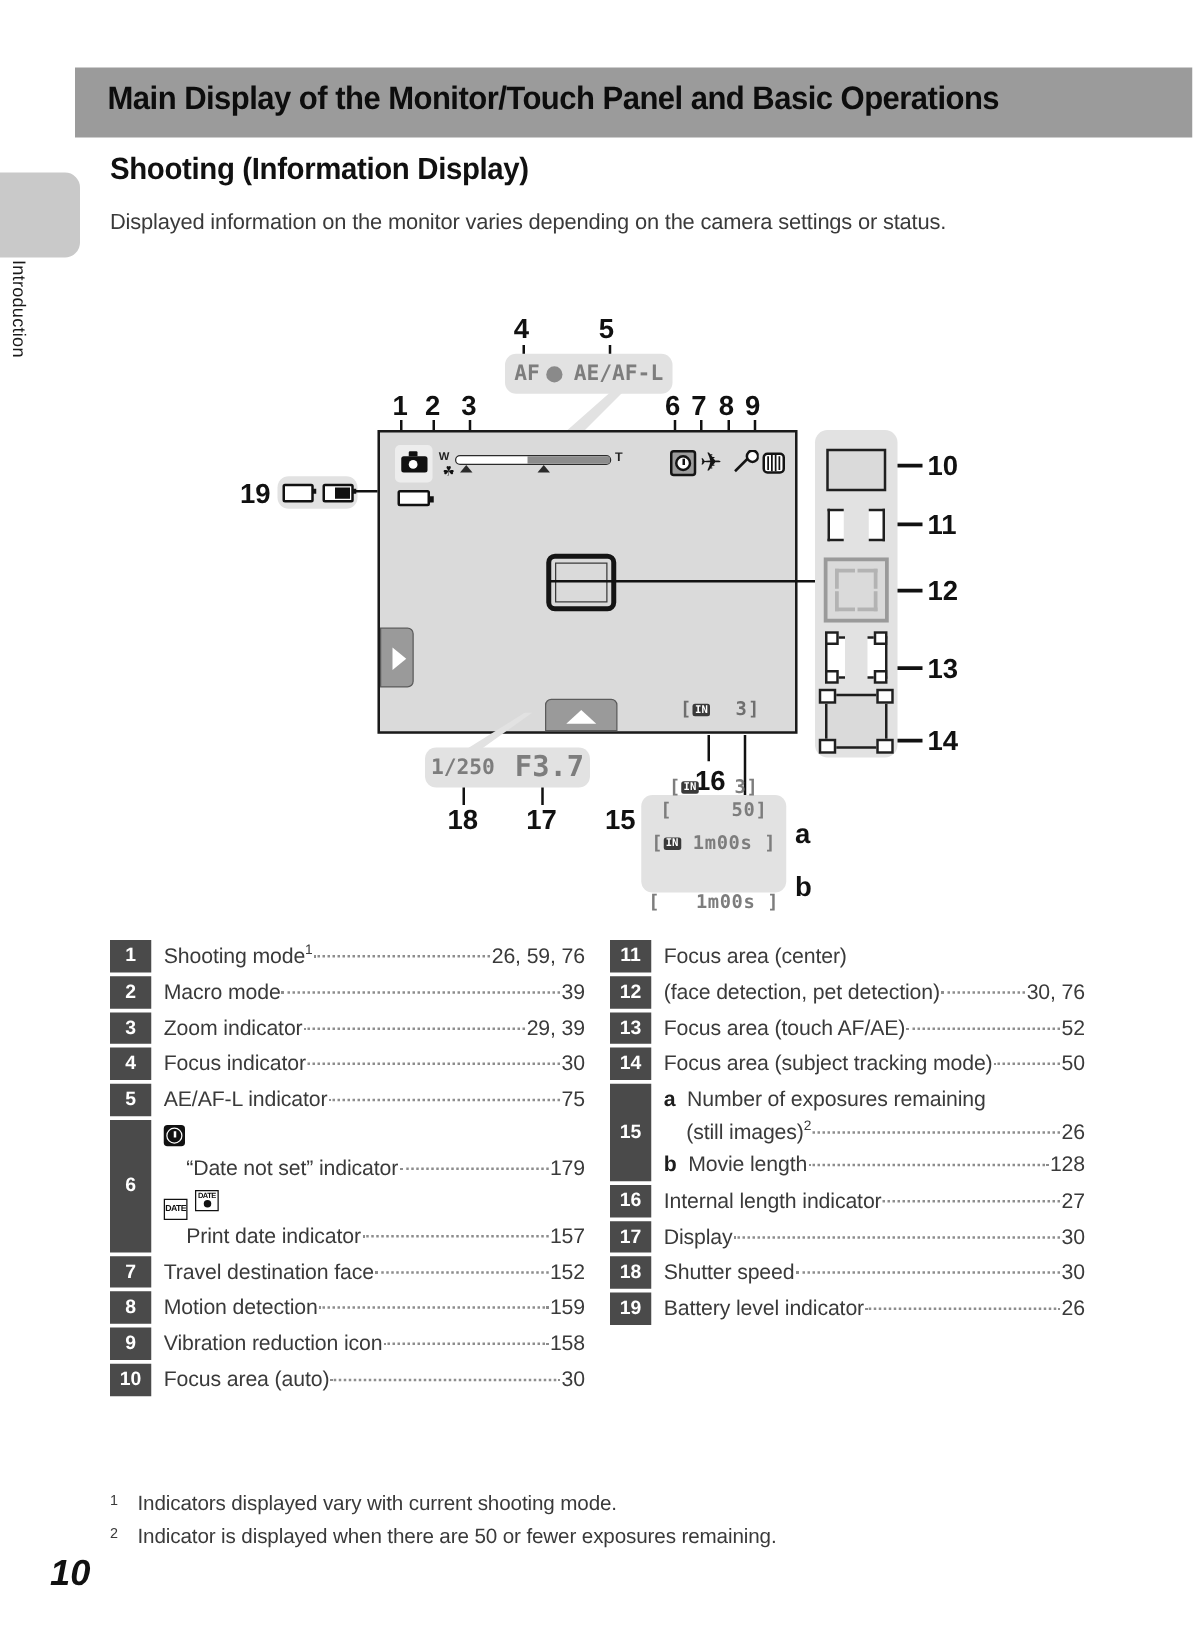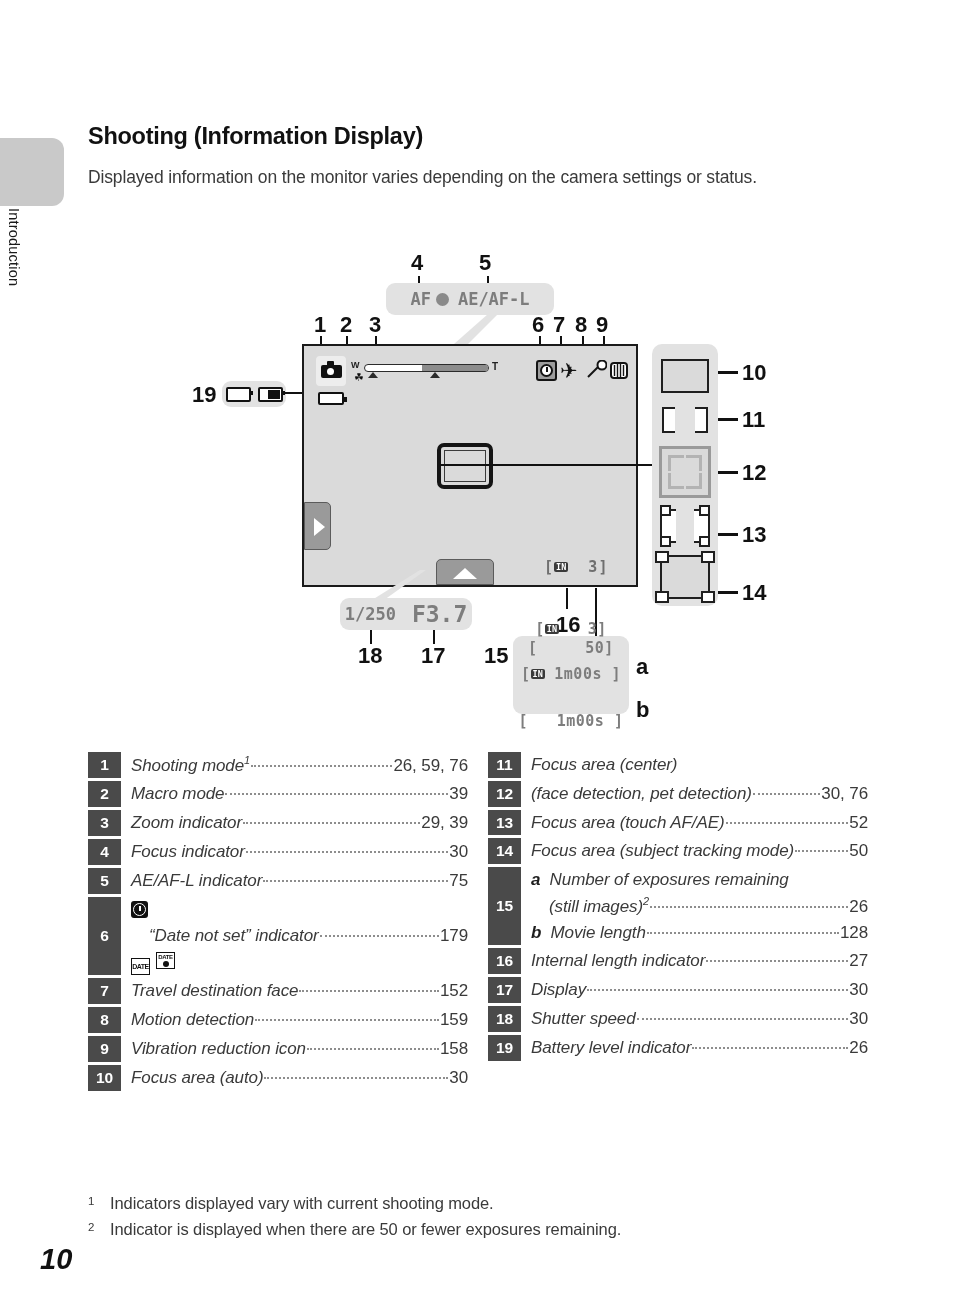--- a/index.html
+++ b/index.html
@@ -163,21 +163,21 @@
   .lrow{position:relative;display:flex;align-items:stretch;margin-bottom:3px;}
   .lnum{
     flex:0 0 33px;background:#4a4a4a;color:#fff;font-size:15.5px;font-weight:700;
     display:flex;align-items:center;justify-content:center;
   }
   .ltext{
     flex:1;padding-left:10px;font-size:17px;color:#3a3a3a;line-height:1.52;
     letter-spacing:-.1px;
   }
   .le{display:flex;align-items:baseline;white-space:nowrap;}
-  .le .nm{flex:0 0 auto;font-style:italic;}
+  .le .nm{flex:0 0 auto;}
   .le .dots{
     flex:1 1 auto;min-width:6px;margin:0 1px;border-bottom:2.5px dotted #8d8d8d;
     transform:translateY(-4px);
   }
   .le .pg{flex:0 0 auto;}
   .sup{font-size:11px;vertical-align:super;}
   .bb{font-weight:700;color:#1d1d1d;}
   .ind{padding-left:18px;}
 
   .ic-clock{
@@ -205,32 +205,35 @@
 </head>
 <body>
 
 <div id="page">
 
   <div class="thumb-tab"></div>
   <div class="side-label">Introduction</div>
   <div class="page-num">10</div>
 
   <div class="rule"></div>
+  <div class="header-bar">
+    <h1>Main Display of the Monitor/Touch Panel and Basic Operations</h1>
+  </div>
 
   <div class="h2">Shooting (Information Display)</div>
   <div class="intro-p">Displayed information on the monitor varies depending on the camera settings or status.</div>
 
   <div id="figure">
 
     <div class="cal-num" style="left:411px;top:10px;">4</div>
     <div class="cal-num" style="left:479px;top:10px;">5</div>
     <div class="lead v" style="left:418px;top:36px;height:14px;"></div>
     <div class="lead v" style="left:487px;top:36px;height:14px;"></div>
 
-    <div class="bubble" style="left:386px;top:43px;width:168px;height:32px;text-align:right;">
+    <div class="bubble" style="left:404px;top:43px;width:134px;height:32px;text-align:right;">
       <span class="lcd-txt" style="font-size:17px;">AF</span>
       <span style="display:inline-block;width:13px;height:13px;border-radius:50%;background:#8a8a8a;margin:0 9px 0 5px;"></span>
       <span class="lcd-txt" style="font-size:17px;">AE/AF-L</span>
     </div>
 
     <svg style="position:absolute;left:450px;top:74px;" width="50" height="38">
       <polygon points="38,0 48,0 10,38 4,30" fill="#e2e2e2"></polygon>
     </svg>
 
     <div class="cal-num" style="left:314px;top:72px;">1</div>
@@ -449,20 +452,25 @@
         <div class="lrow">
           <div class="lnum">6</div>
           <div class="ltext">
             <div><span class="ic-clock"></span></div>
             <div class="le ind">
               <span class="nm">“Date not set” indicator</span>
               <span class="dots"></span>
               <span class="pg">179</span>
             </div>
             <div><span class="ic-date">DATE</span><span style="display:inline-block;width:6px"></span><span class="ic-date2"></span></div>
+            <div class="le ind">
+              <span class="nm">Print date indicator</span>
+              <span class="dots"></span>
+              <span class="pg">157</span>
+            </div>
           </div>
         </div>
         <div class="lrow">
           <div class="lnum">7</div>
           <div class="ltext">
             <div class="le">
               <span class="nm">Travel destination face</span>
               <span class="dots"></span>
               <span class="pg">152</span>
             </div>

